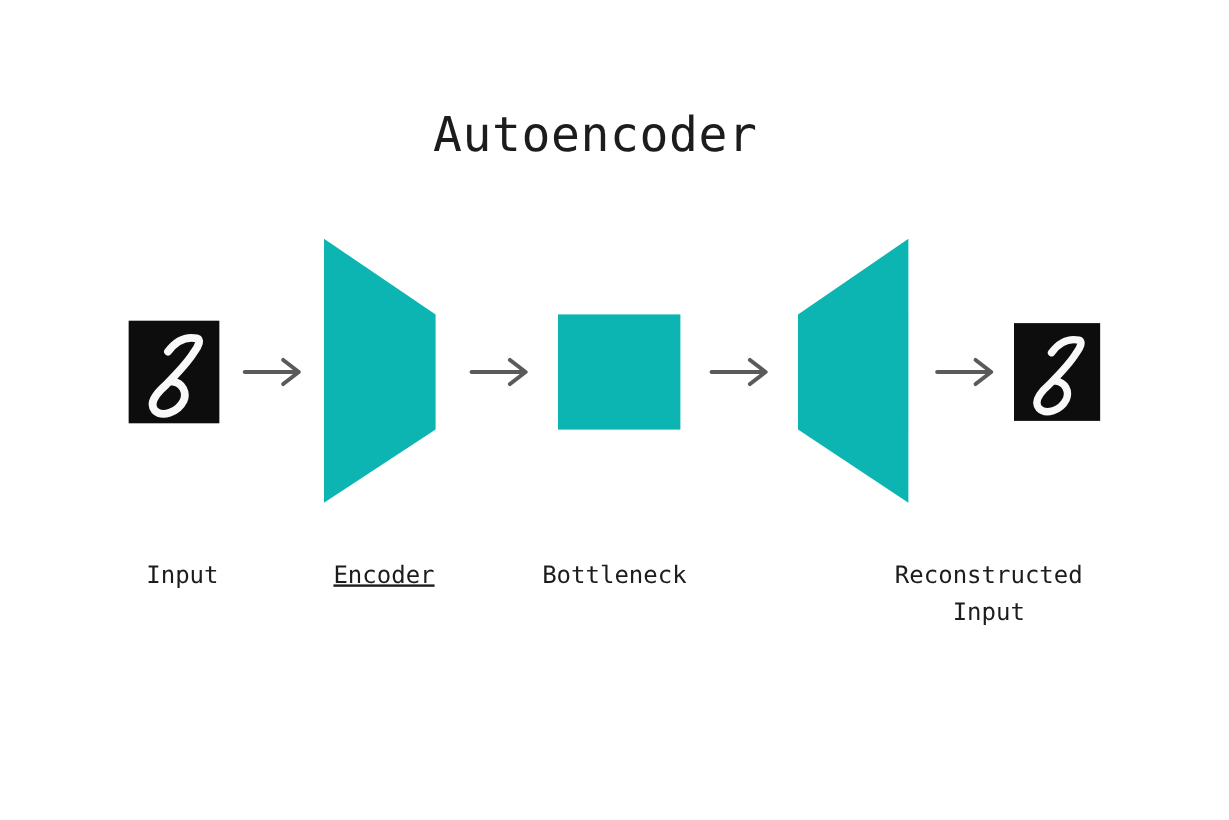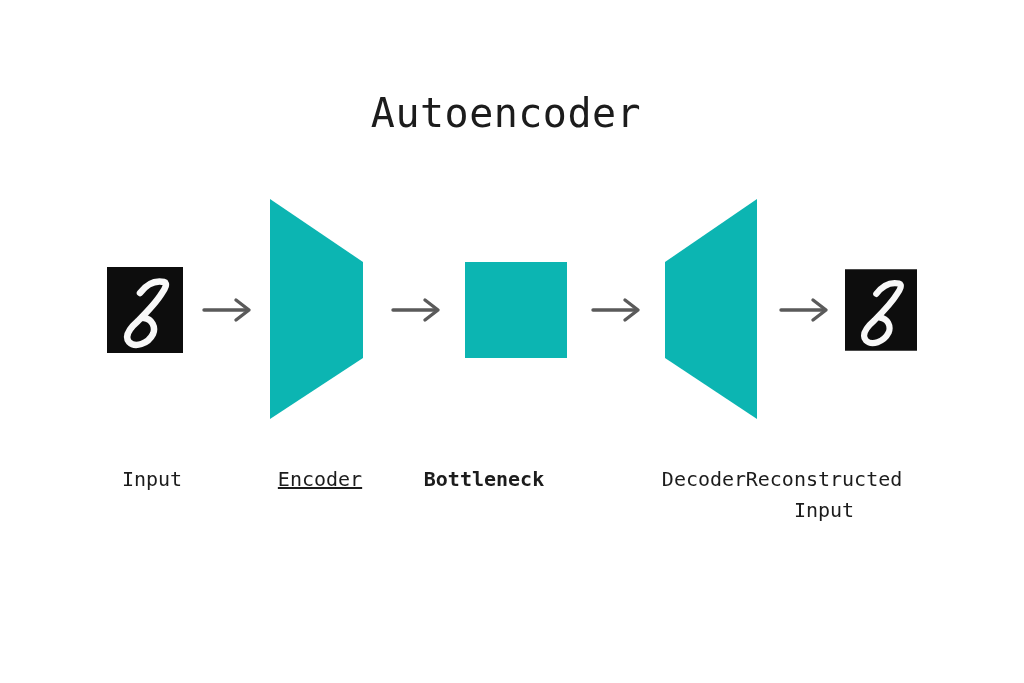--- a/index.html
+++ b/index.html
@@ -7,21 +7,20 @@
     padding: 0;
   }
   .canvas {
     position: relative;
     width: 992px;
     height: 683px;
     background: var(--background, #ffffff);
     font-family: "DejaVu Sans Mono", "Liberation Mono", monospace;
     color: var(--text, #1c1c1c);
     overflow: hidden;
-    padding-left: 20px;
   }
   .title {
     position: absolute;
     top: 90px;
     left: 0;
     width: 100%;
     margin: 0;
     text-align: center;
     font-size: 40px;
     font-weight: normal;
@@ -129,17 +128,16 @@
       <filter id="soft2" x="-20%" y="-20%" width="140%" height="140%">
         <feGaussianBlur stdDeviation="0.55"></feGaussianBlur>
       </filter>
     </defs>
     <rect class="digit-bg" x="0" y="0" width="76" height="86"></rect>
     <path class="digit-glyph" filter="url(#soft2)" d="M33 26 C39 18 47 13 57 15 C61 16 58 22 55 26 C49 36 39 46 31 54 C23 61 17 69 22 75 C28 81 41 77 46 67 C49 60 45 52 37 51"></path>
   </svg>
 
   <div class="stage-label" style="left:152px;">Input</div>
   <div class="stage-label" style="left:320px;text-decoration:underline;">Encoder</div>
-  <div class="stage-label" style="left:484px;font-weight:bold;">Bottleneck</div>
-  <div class="stage-label" style="left:704px;">Decoder</div>
+  <div class="stage-label" style="left:512px;">Bottleneck</div>
   <div class="stage-label wrap" style="left:824px;">Reconstructed Input</div>
 
 </div>
 
 </body></html>

